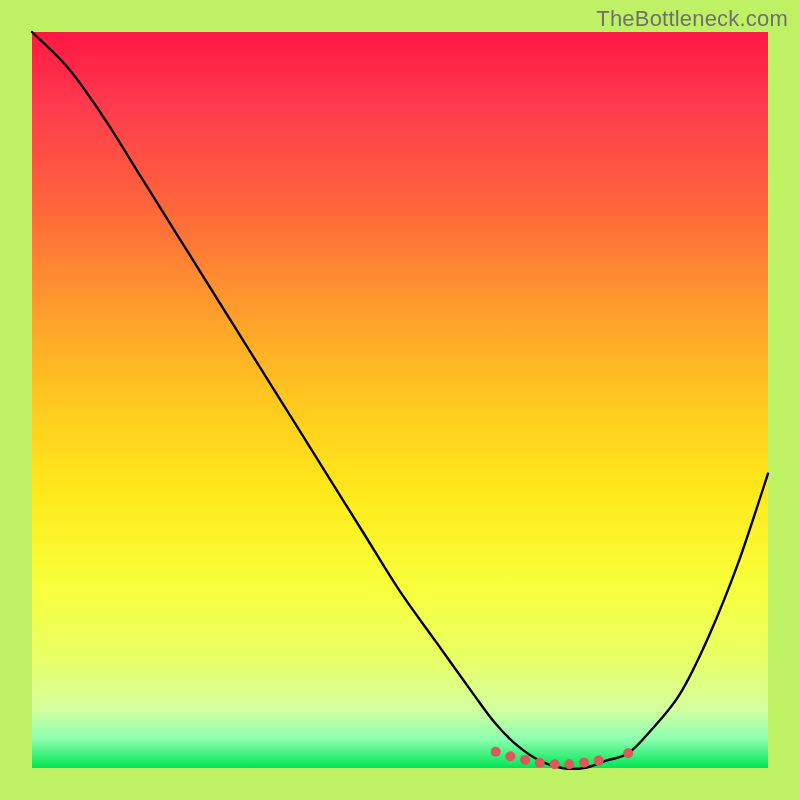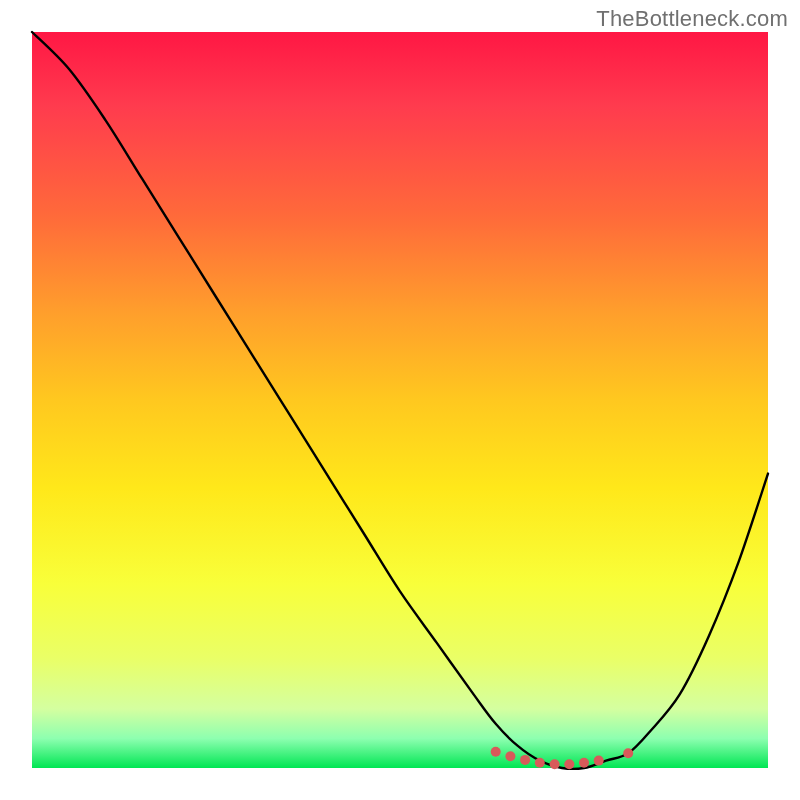--- a/index.html
+++ b/index.html
@@ -10,21 +10,21 @@
     background: #000;
     overflow: hidden;
     font-family: Arial, Helvetica, sans-serif;
   }
   .frame {
     position: absolute;
     left: 0;
     top: 0;
     width: 800px;
     height: 800px;
-    background: #ffffff;
+    background: #bef264;
   }
   .plot {
     position: absolute;
     left: 32px;
     top: 32px;
     width: 736px;
     height: 736px;
     background: linear-gradient(to bottom,
       #ff1744 0%,
       #ff3b4e 10%,

